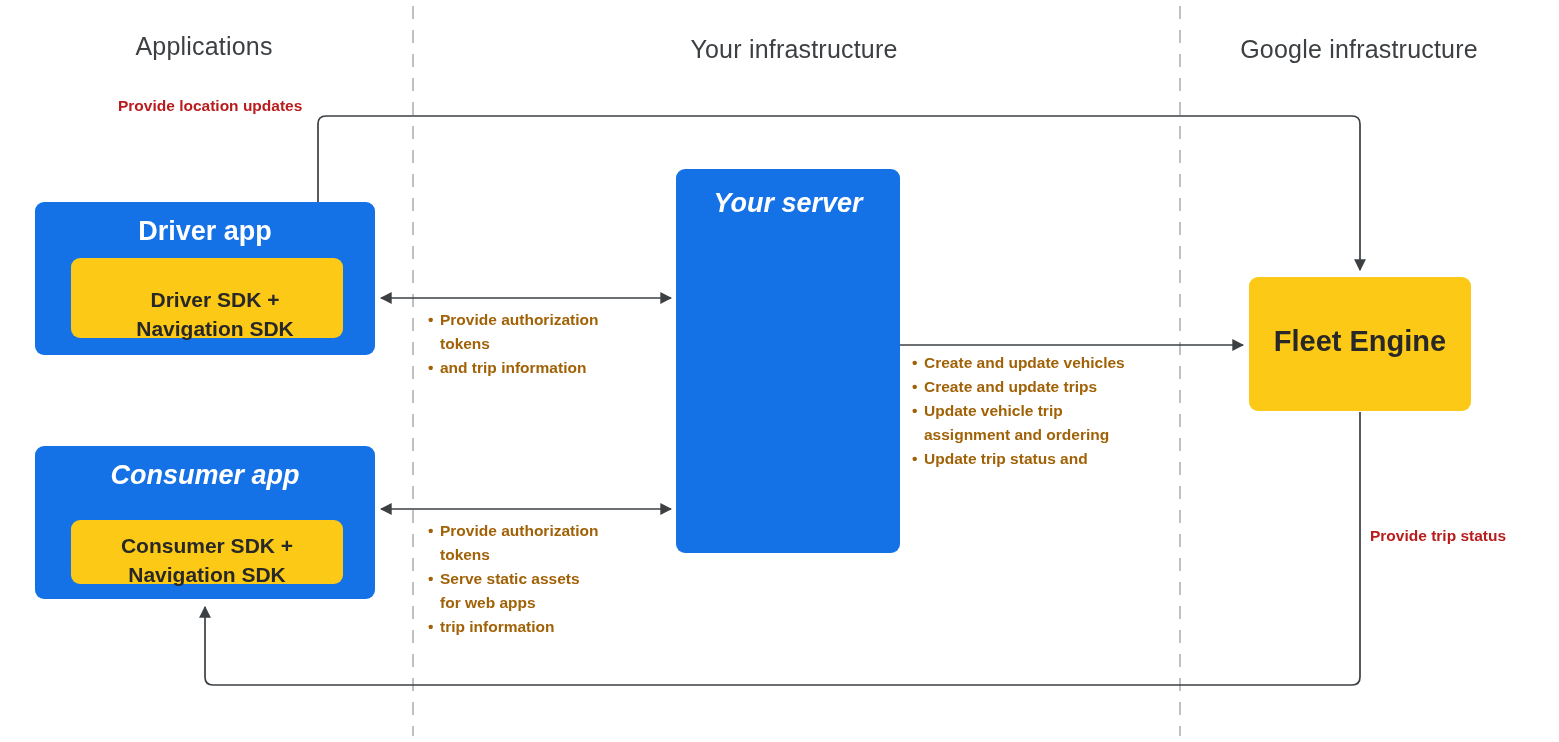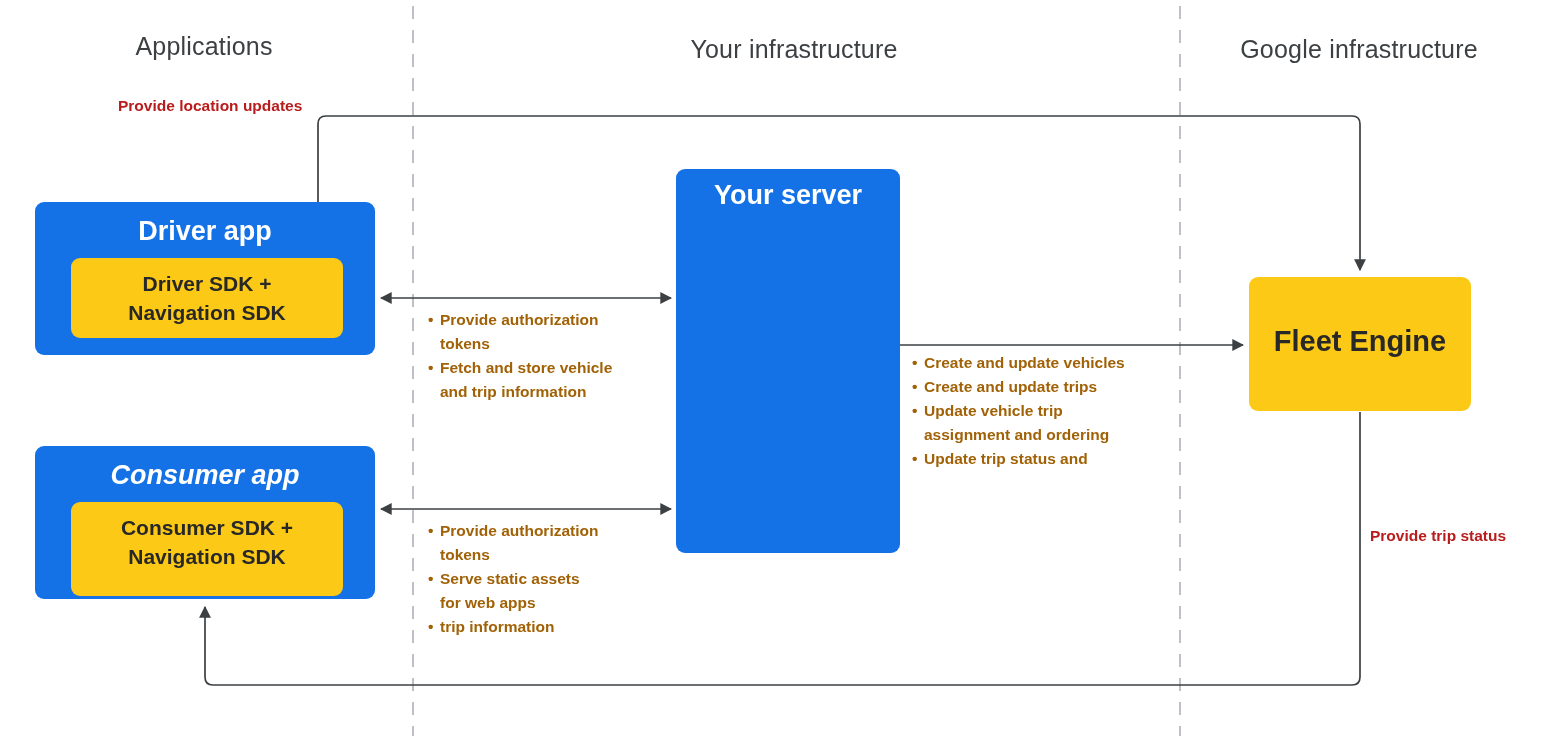--- a/index.html
+++ b/index.html
@@ -120,55 +120,54 @@
     <path d="M 1360 412 L 1360 677 Q 1360 685 1352 685 L 213 685 Q 205 685 205 677 L 205 607" fill="none" stroke="#3c4043" stroke-width="1.7" marker-end="url(#arrow-end)"></path>
   </svg>
 
   <div class="col-header" style="left:204px; top:32px;text-align:right;">Applications</div>
   <div class="col-header" style="left:794px; top:35px;">Your infrastructure</div>
   <div class="col-header" style="left:1359px; top:35px;">Google infrastructure</div>
 
   <div class="node node-blue" style="left:35px; top:202px; width:340px; height:153px;">
     <div class="node-title-white" style="top:14px;">Driver app</div>
     <div class="node node-yellow" style="left:36px; top:56px; width:272px; height:80px;">
-      <div class="node-title-dark" style="top:11px;">
+      <div class="node-title-dark" style="top:27px;margin-left:8px;">
         <span class="bl-line">Driver SDK +</span>
         <span class="bl-line">Navigation SDK</span>
       </div>
     </div>
   </div>
 
   <div class="node node-blue" style="left:35px; top:446px; width:340px; height:153px;">
     <div class="node-title-white" style="top:14px;font-style:italic;">Consumer app</div>
-    <div class="node node-yellow" style="left:36px; top:56px; width:272px; height:94px;">
+    <div class="node node-yellow" style="left:36px; top:74px; width:272px; height:64px;">
       <div class="node-title-dark" style="top:11px;">
         <span class="bl-line">Consumer SDK +</span>
         <span class="bl-line">Navigation SDK</span>
       </div>
     </div>
   </div>
 
   <div class="node node-blue" style="left:676px; top:169px; width:224px; height:384px;">
-    <div class="node-title-white" style="top:11px;">Your server</div>
+    <div class="node-title-white" style="top:19px;font-style:italic;">Your server</div>
   </div>
 
   <div class="node node-yellow" style="left:1249px; top:277px; width:222px; height:134px;">
     <div class="node-title-dark big" style="top:50px;">Fleet Engine</div>
   </div>
 
   <div class="edge-label" style="left:118px; top:97px;">Provide location updates</div>
   <div class="edge-label" style="left:1370px; top:527px;">Provide trip status</div>
 
   <div class="bullet-list" style="left:428px; top:308px; width:240px;">
     <div class="bl-item">
       <span class="bl-line">Provide authorization</span>
       <span class="bl-line">tokens</span>
     </div>
     <div class="bl-item">
-      <span class="bl-line">Fetch and store vehicle</span>
       <span class="bl-line">and trip information</span>
     </div>
   </div>
 
   <div class="bullet-list" style="left:428px; top:519px; width:240px;">
     <div class="bl-item">
       <span class="bl-line">Provide authorization</span>
       <span class="bl-line">tokens</span>
     </div>
     <div class="bl-item">

